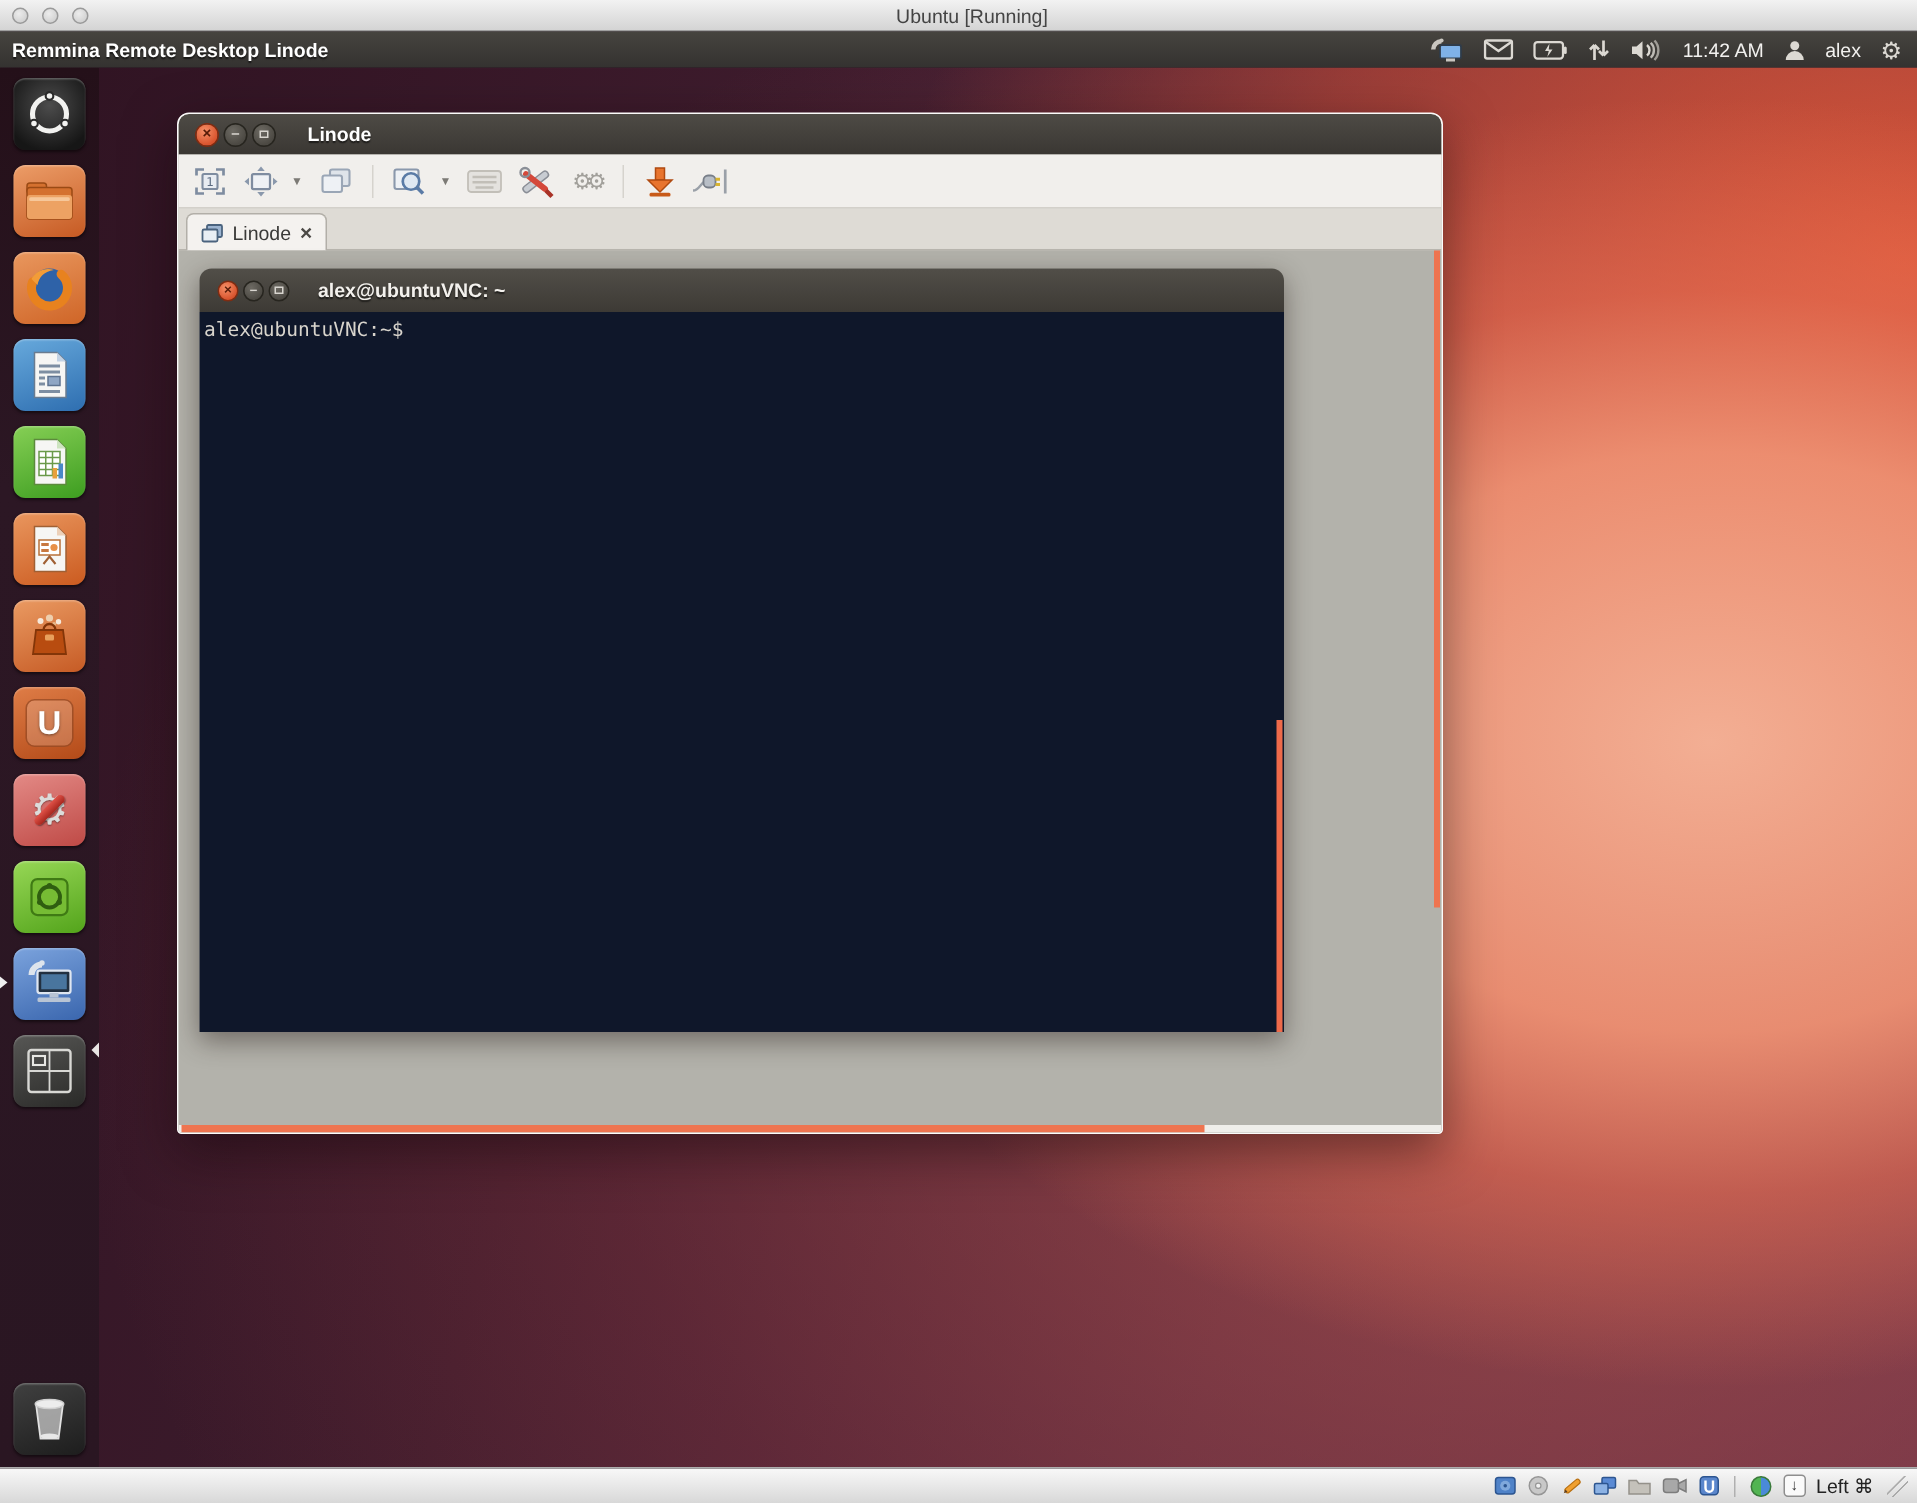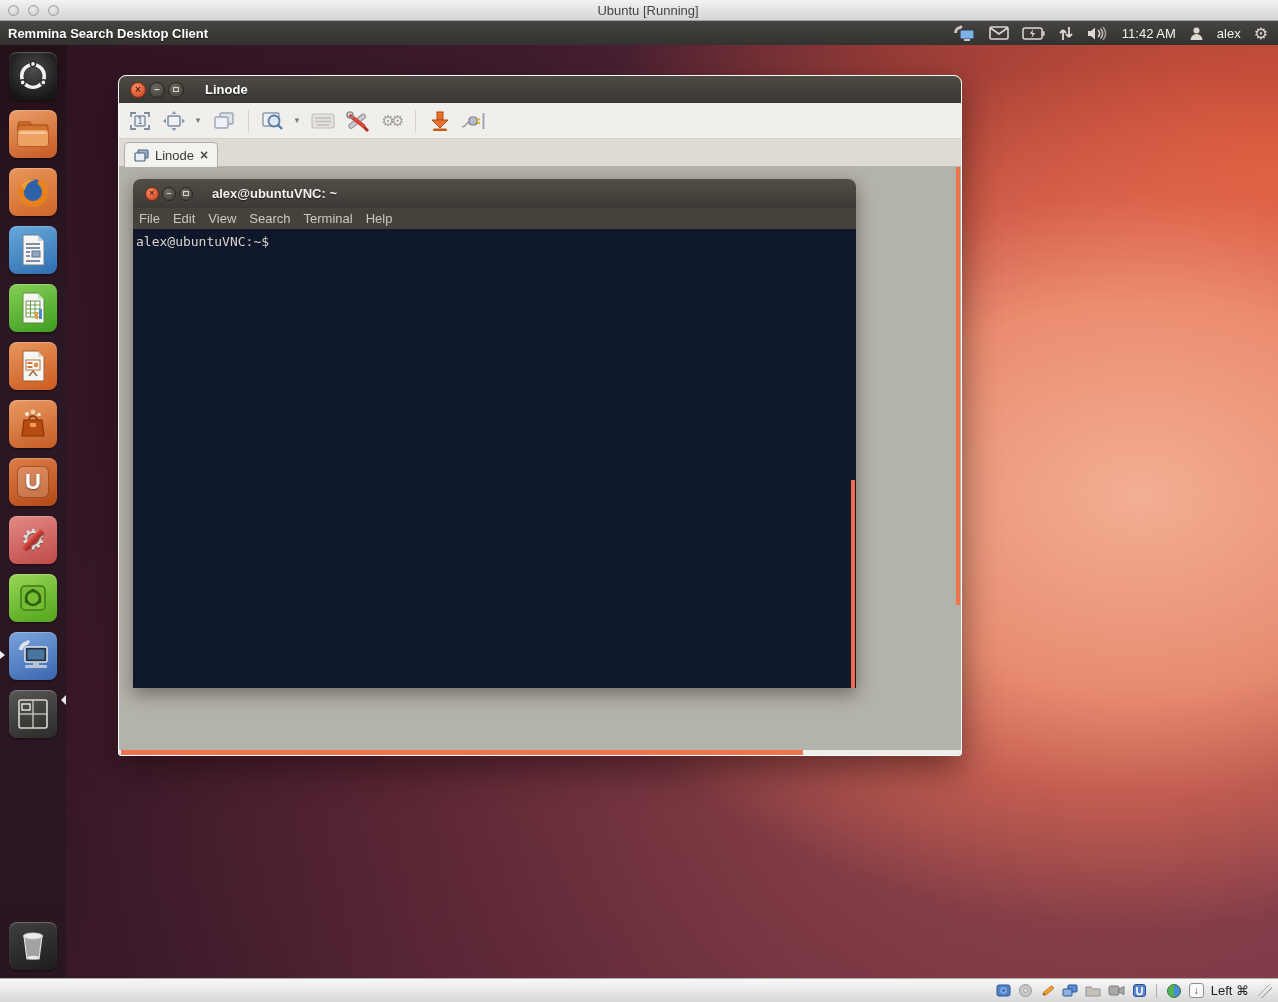--- a/index.html
+++ b/index.html
@@ -127,21 +127,21 @@
   <div class="mac-titlebar">
     <div class="mac-title">Ubuntu [Running]</div>
     <div class="traffic">
       <span class="dot"></span>
       <span class="dot"></span>
       <span class="dot"></span>
     </div>
   </div>
 
   <div class="top-panel">
-    <span class="panel-app-title">Remmina Search Desktop Client</span>
+    <span class="panel-app-title">Remmina Remote Desktop Linode</span>
     <div class="panel-right">
       <span>
         <svg width="24" height="17" viewBox="0 0 24 17">
             <path d="M2 8 A7 7 0 0 1 9 1 L9 4 A4 4 0 0 0 5 8 Z" fill="#c9c6c0"></path>
             <circle cx="9" cy="2" r="1.4" fill="#c9c6c0"></circle>
             <rect x="8" y="5" width="14" height="9" rx="1.2" fill="#7fb2e8" stroke="#2f3c4a" stroke-width="1.2"></rect>
             <rect x="12" y="14" width="6" height="2" fill="#c9c6c0"></rect>
           </svg>
       </span>
       <span>
@@ -400,28 +400,20 @@
 
       <div class="terminal">
         <div class="t-titlebar">
           <span class="wbtn wbtn-close">×</span>
           <span class="wbtn wbtn-gray">–</span>
           <span class="wbtn wbtn-gray">
               <span class="sq"></span>
             </span>
           <span class="t-title">alex@ubuntuVNC: ~</span>
         </div>
-        <div class="t-menubar">
-          <span class="t-menu-item">File</span>
-          <span class="t-menu-item">Edit</span>
-          <span class="t-menu-item">View</span>
-          <span class="t-menu-item">Search</span>
-          <span class="t-menu-item">Terminal</span>
-          <span class="t-menu-item">Help</span>
-        </div>
         <div class="t-screen">
           <span>alex@ubuntuVNC:~$</span>
           <span class="t-vscroll"></span>
         </div>
       </div>
 
       <span class="v-scroll-thumb"></span>
       <span class="h-scroll-track"></span>
       <span class="h-scroll-thumb"></span>
     </div>

